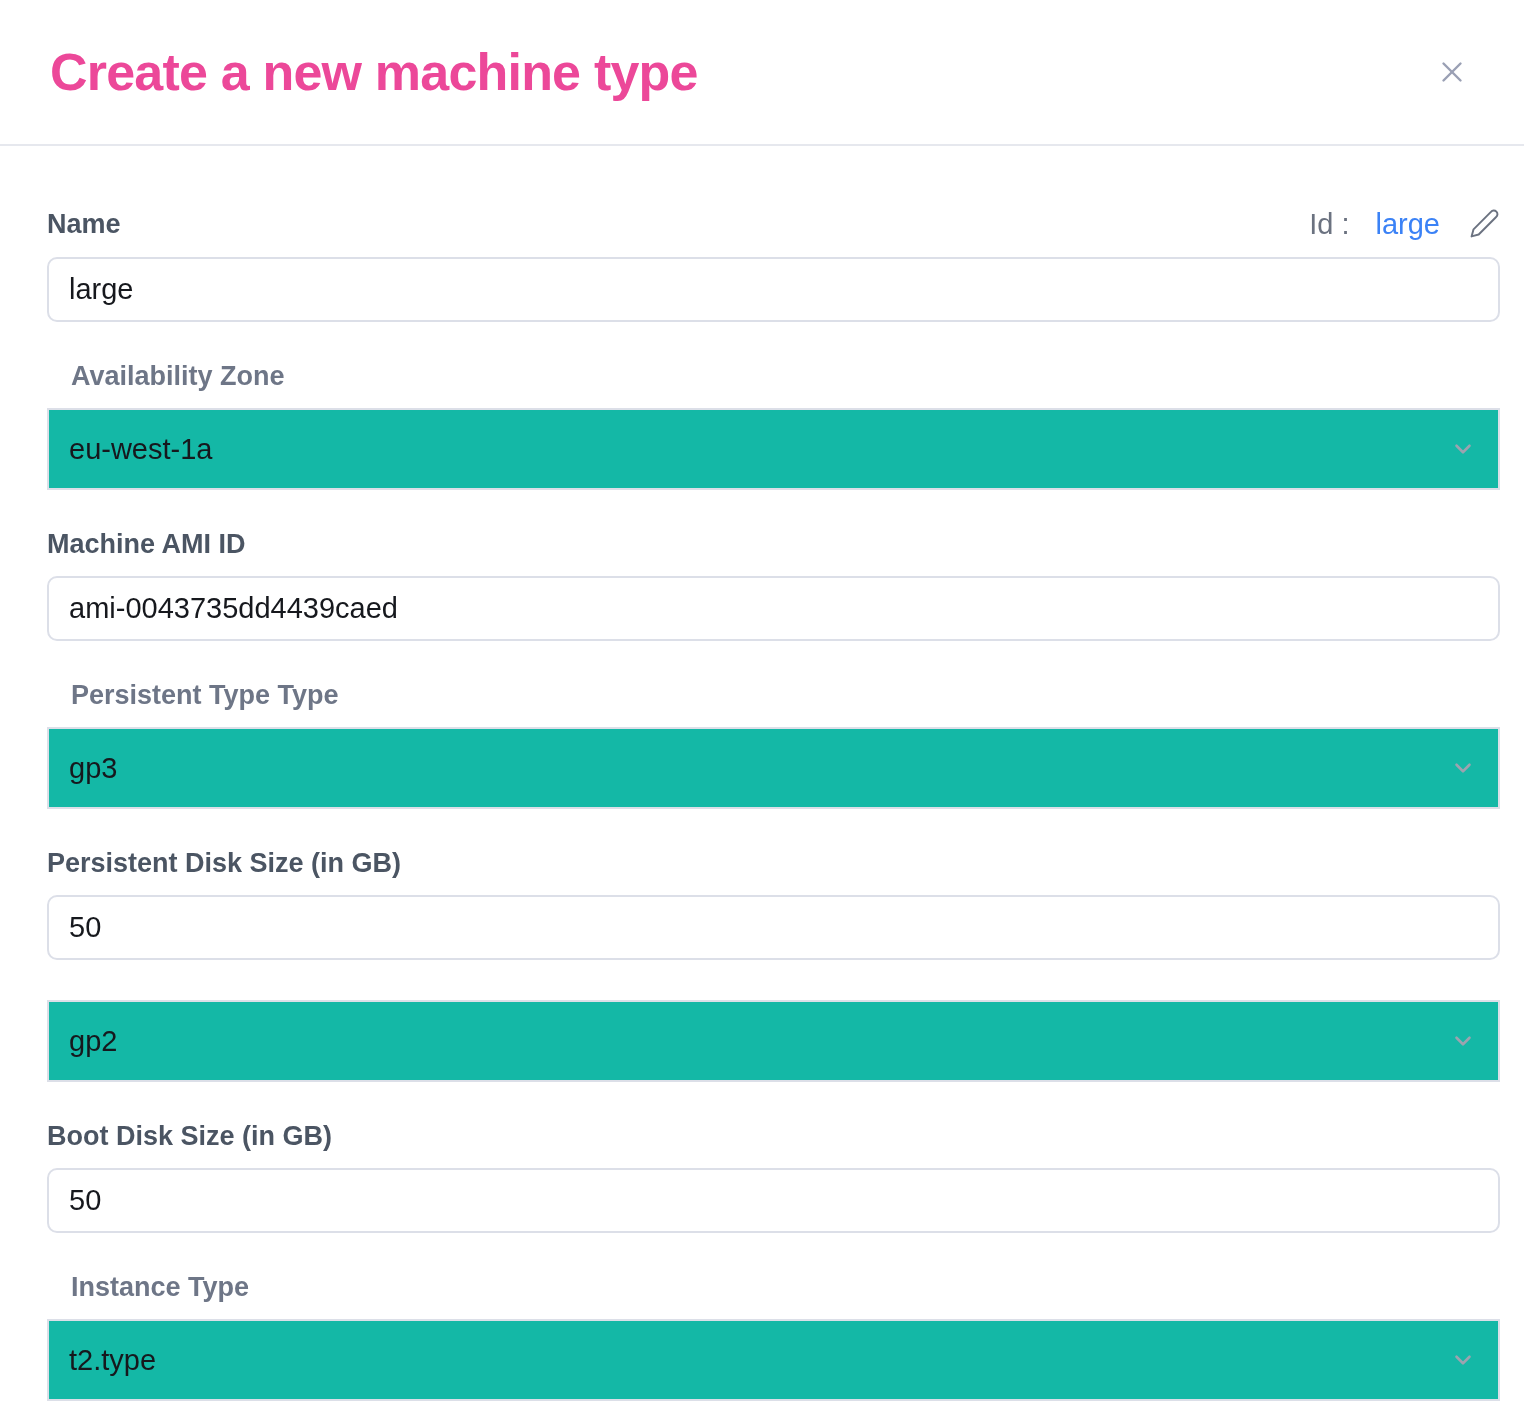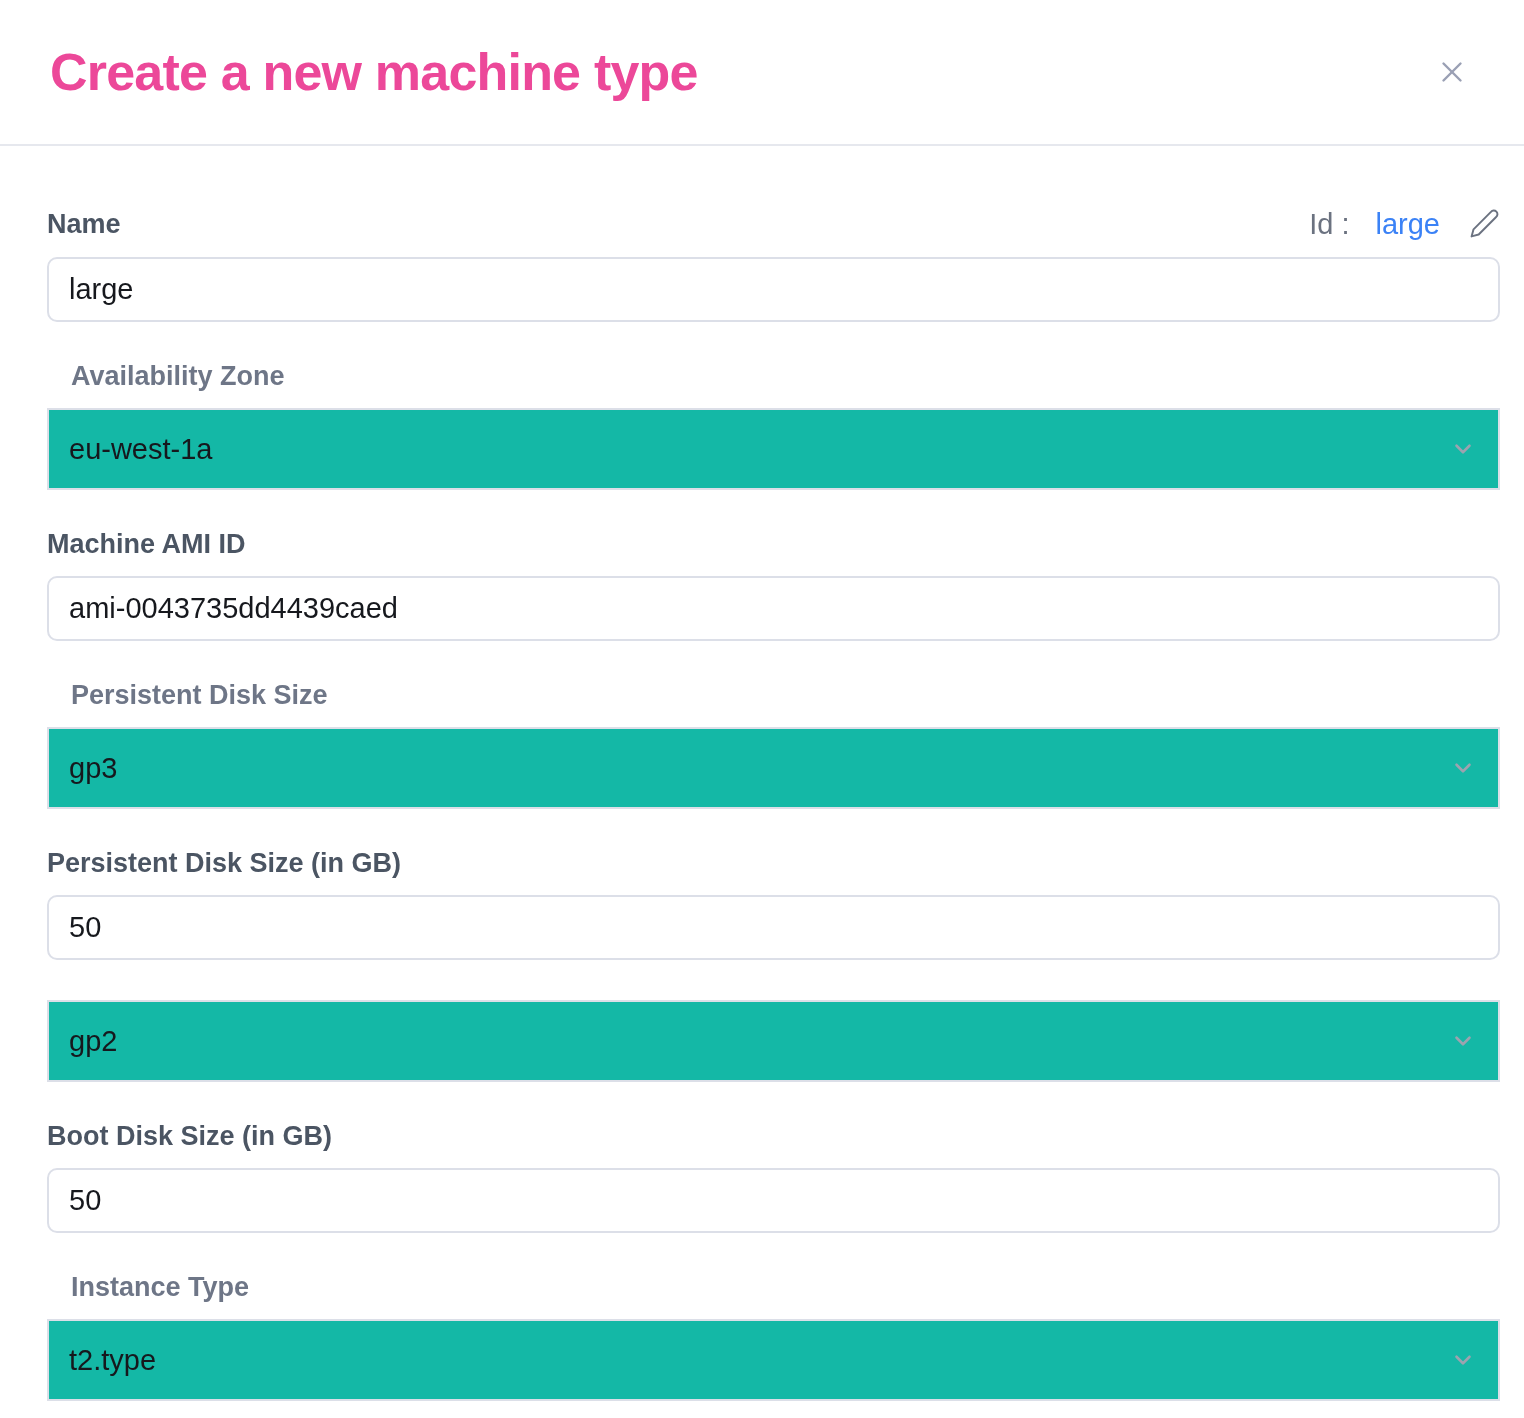--- a/index.html
+++ b/index.html
@@ -149,21 +149,21 @@
 
     <div class="field input-field">
       <div class="label-row">
         <span class="field-label">Machine AMI ID</span>
       </div>
       <input class="text-input" type="text" value="ami-0043735dd4439caed" style="">
     </div>
 
     <div class="field select-field">
       <div class="label-row">
-        <span class="field-label">Persistent Disk Size</span>
+        <span class="field-label">Persistent Type Type</span>
       </div>
       <div class="select-box">
         <span class="select-value">gp3</span>
         <span class="chevron">
           <svg width="26" height="26" viewBox="0 0 24 24" fill="none" stroke="#9ca3af" stroke-width="2.4" stroke-linecap="round" stroke-linejoin="round">
               <path d="m6 9 6 6 6-6"></path>
             </svg>
         </span>
       </div>
     </div>

